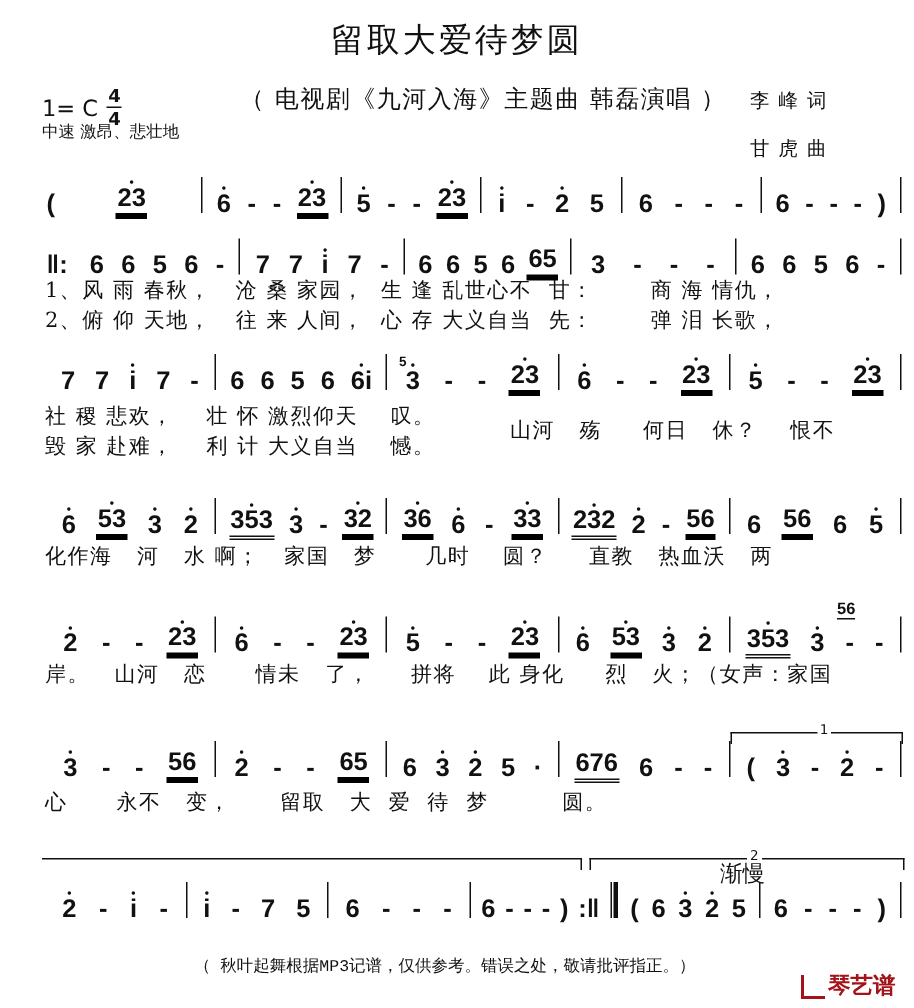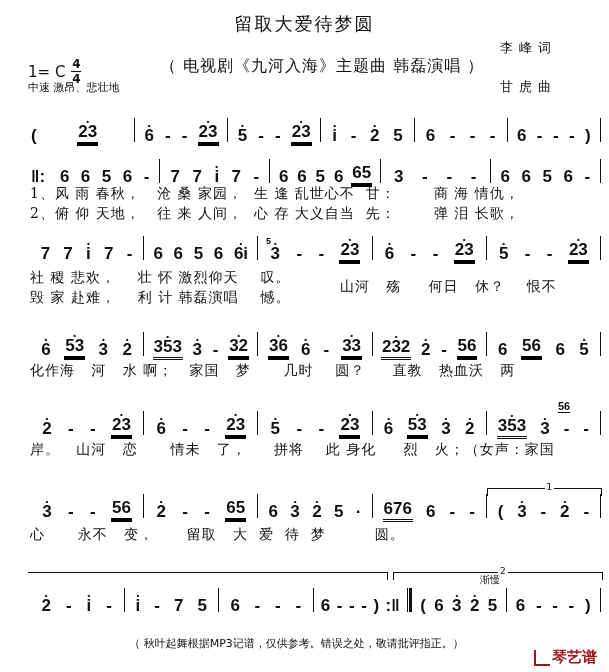--- a/index.html
+++ b/index.html
@@ -1,59 +1,59 @@
 <!DOCTYPE html>
 <html><head>
 <meta charset="utf-8">
 <style>
   * { box-sizing: border-box; margin: 0; padding: 0; }
   body { width: 609px; height: 672px; background: #ffffff; color: #111; position: relative; overflow: hidden; font-family: "DejaVu Sans", sans-serif; }
   .abs { position: absolute; }
-  .title { left: 0; width: 609px; top: 12px; text-align: center; font-size: 18px; letter-spacing: 2px; }
+  .title { left: 0; width: 609px; top: 12px; text-align: center; font-size: 22px; letter-spacing: 2px; }
   .key { left: 28px; top: 58px; font-size: 15px; display: flex; align-items: center; gap: 6px; }
   .frac { display: inline-flex; flex-direction: column; align-items: center; font-weight: bold; font-size: 12px; line-height: 12px; }
   .frac .bar { width: 10px; height: 1px; background: #111; margin: 1px 0; }
   .tempo { left: 28px; top: 80px; font-size: 11px; }
   .subtitle { left: 160px; top: 56px; font-size: 16px; letter-spacing: 1px; }
   .credit { left: 500px; font-size: 13px; letter-spacing: 6px; }
   .line { position: absolute; left: 30px; right: 8px; display: flex; align-items: flex-end; font-family: "Liberation Sans", sans-serif; font-weight: bold; font-size: 17px; }
   .measure { display: flex; align-items: flex-end; justify-content: space-around; flex: 1; height: 34px; padding: 0 4px; }
   .barline { width: 1px; height: 24px; background: #111; align-self: flex-end; margin-bottom: 4px; }
   .barline.double { width: 5px; border-left: 1px solid #111; border-right: 3px solid #111; background: transparent; }
   .tok { position: relative; display: inline-block; padding: 0 1px; text-align: center; line-height: 20px; }
   .tok.u1 { border-bottom: 4px solid #000000; }
   .tok.u2 { border-bottom: 3px double #111; }
   .dot-above::before { content: "•"; position: absolute; top: -10px; left: 0; right: 0; font-size: 8px; text-align: center; }
   .lyric { position: absolute; left: 30px; font-family: "DejaVu Serif", serif; font-size: 14px; white-space: pre; letter-spacing: 1px; }
-  .note { left: 0; width: 609px; top: 636px; text-align: center; font-size: 11px; padding-right: 16px; }
+  .note { left: 0; width: 609px; top: 636px; text-align: center; font-size: 11px; padding-right: 16px; font-family: Liberation Mono, monospace; }
   .logo { right: 12px; top: 648px; color: #a3141a; font-size: 15px; font-weight: bold; display: flex; align-items: center; gap: 2px; }
   .logo-mark { width: 16px; height: 16px; border-left: 2px solid #a3141a; border-bottom: 2px solid #a3141a; }
   .volta { position: absolute; height: 8px; border-top: 1px solid #111; border-left: 1px solid #111; border-right: 1px solid #111; font-size: 9px; }
   .volta span { position: absolute; top: -7px; left: 50%; background: #fff; padding: 0 2px; }
-  .slow { left: 480px; top: 573px; font-size: 10px; }
+  .slow { left: 480px; top: 573px; font-size: 15px; }
   .grace { left: 266px; top: 236px; font-size: 9px; font-family: "Liberation Sans", sans-serif; font-weight: bold; }
   .small-56 { left: 558px; top: 400px; font-size: 11px; font-weight: bold; font-family: "Liberation Sans", sans-serif; border-bottom: 1px solid #111; }
 </style>
 </head>
 <body>
 
 <div class="abs title">留取大爱待梦圆</div>
 
 <div class="abs key">
   <span>1= C</span>
   <span class="frac">
     <span>4</span>
     <span class="bar"></span>
     <span>4</span>
   </span>
 </div>
 <div class="abs tempo">中速 激昂、悲壮地</div>
 <div class="abs subtitle">（ 电视剧《九河入海》主题曲 韩磊演唱 ）</div>
-<div class="abs credit" style="top:39px">李峰词</div>
-<div class="abs credit" style="top:78px">甘虎曲</div>
+<div class="abs credit" style="top:58px">李峰词</div>
+<div class="abs credit" style="top:90px">甘虎曲</div>
 
 <div class="line" style="top:112px">
     <span class="tok" style="margin-right: 4px;">(</span>
     <div class="measure">
       <span class="tok dot-above u1">23</span>
     </div>
     <span class="barline"></span>
     <div class="measure">
       <span class="tok dot-above">6</span>
       <span class="tok">-</span>
@@ -170,21 +170,21 @@
     <div class="measure">
       <span class="tok dot-above">5</span>
       <span class="tok">-</span>
       <span class="tok">-</span>
       <span class="tok dot-above u1">23</span>
     </div>
     <span class="barline"></span>
   </div>
 <div class="abs grace">5</div>
 <div class="lyric" style="top:269px">社 稷 悲欢，    壮 怀 激烈仰天    叹。</div>
-<div class="lyric" style="top:289px">毁 家 赴难，    利 计 韩磊演唱    憾。</div>
+<div class="lyric" style="top:289px">毁 家 赴难，    利 计 大义自当    憾。</div>
 <div class="lyric" style="top:278px; left:340px">山河   殇     何日   休？    恨不</div>
 
 <div class="line" style="top:326px">
     <div class="measure">
       <span class="tok dot-above">6</span>
       <span class="tok dot-above u1">53</span>
       <span class="tok dot-above">3</span>
       <span class="tok dot-above">2</span>
     </div>
     <span class="barline"></span>

